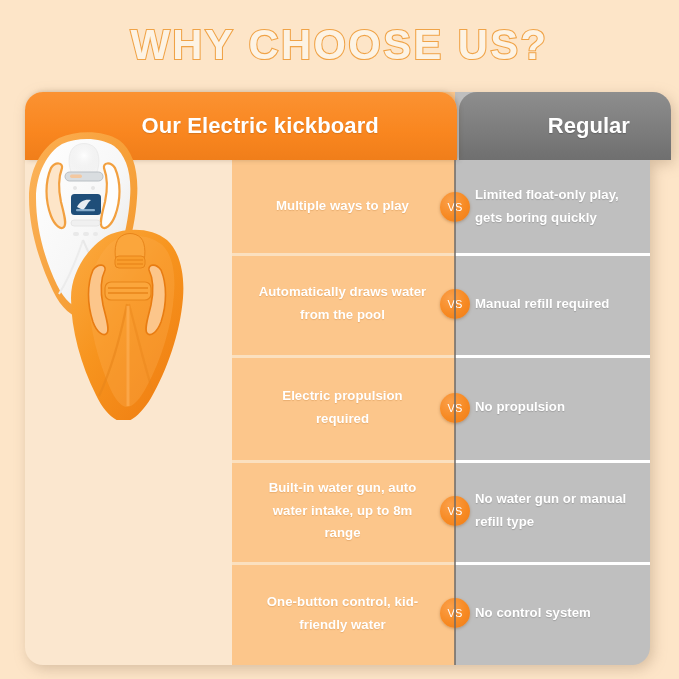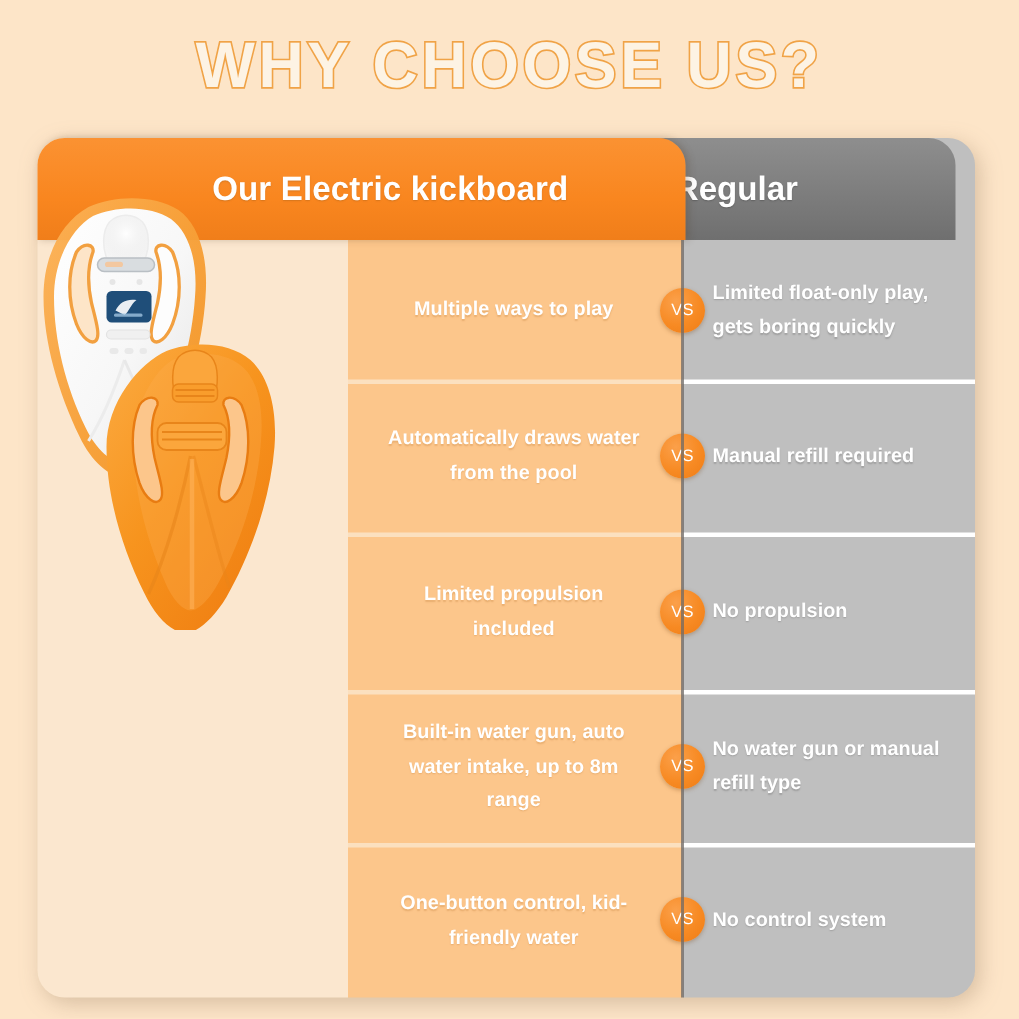--- a/index.html
+++ b/index.html
@@ -100,29 +100,29 @@
   .header-ours-label {
     color: #ffffff;
     font-size: 22.5px;
     font-weight: bold;
     letter-spacing: 0.1px;
     transform: translateX(19px) scaleX(0.98);
     text-shadow: 0 1px 1px rgba(150,90,30,.35);
   }
   .header-regular {
     position: absolute;
-    left: 400px;
+    left: 434px;
     top: 0;
     width: 212px;
     height: 68px;
     background: linear-gradient(180deg, #8e8e8e 0%, #7d7d7d 55%, #6f6f6f 100%);
     border-radius: 18px 18px 0 0;
     display: flex;
     align-items: center;
-    justify-content: flex-start;
+    justify-content: center;
     z-index: 2;
   }
   .header-regular-label {
     color: #ffffff;
     font-size: 22.5px;
     font-weight: bold;
     transform: translateX(24px) scaleX(0.98);
     text-shadow: 0 1px 1px rgba(60,60,60,.4);
   }
 
@@ -311,21 +311,21 @@
       </div>
       <div class="divider" style="top:102px;">
         <div class="seg-ours"></div>
         <div class="seg-regular"></div>
       </div>
     </div>
 
     <div class="row" style="height:105px;">
       <div class="cells">
         <div class="cell cell-ours">
-          <span class="cell-text">Limited propulsion included</span>
+          <span class="cell-text">Electric propulsion required</span>
         </div>
         <div class="cell cell-regular centered">
           <span class="cell-text">No propulsion</span>
         </div>
       </div>
       <div class="vs-badge" style="top:38px;">
         <span>VS</span>
       </div>
       <div class="divider" style="top:105px;">
         <div class="seg-ours"></div>

